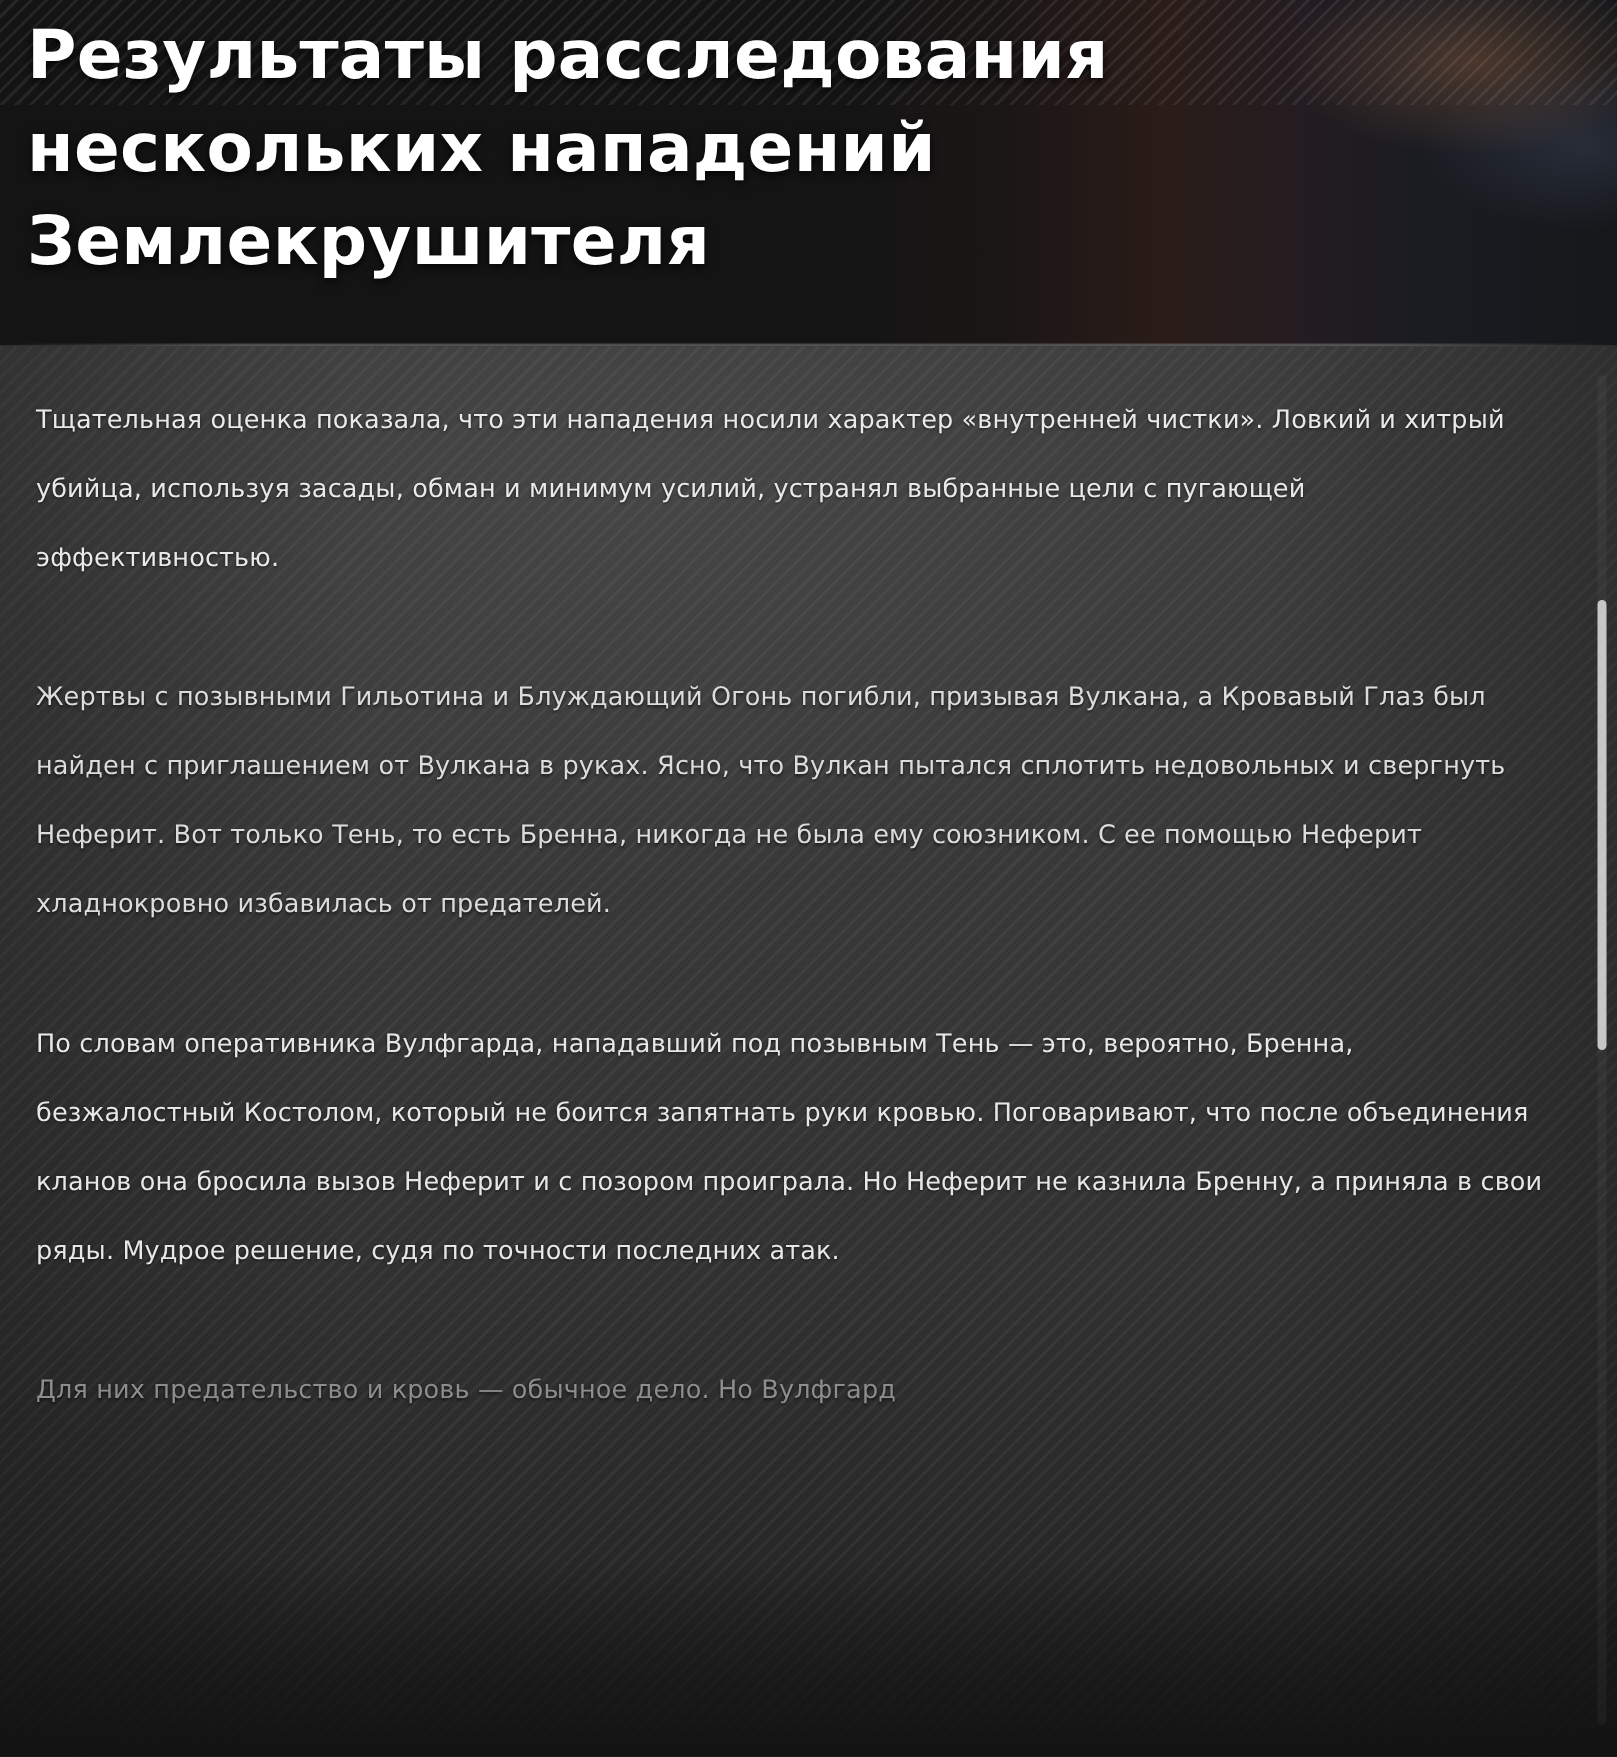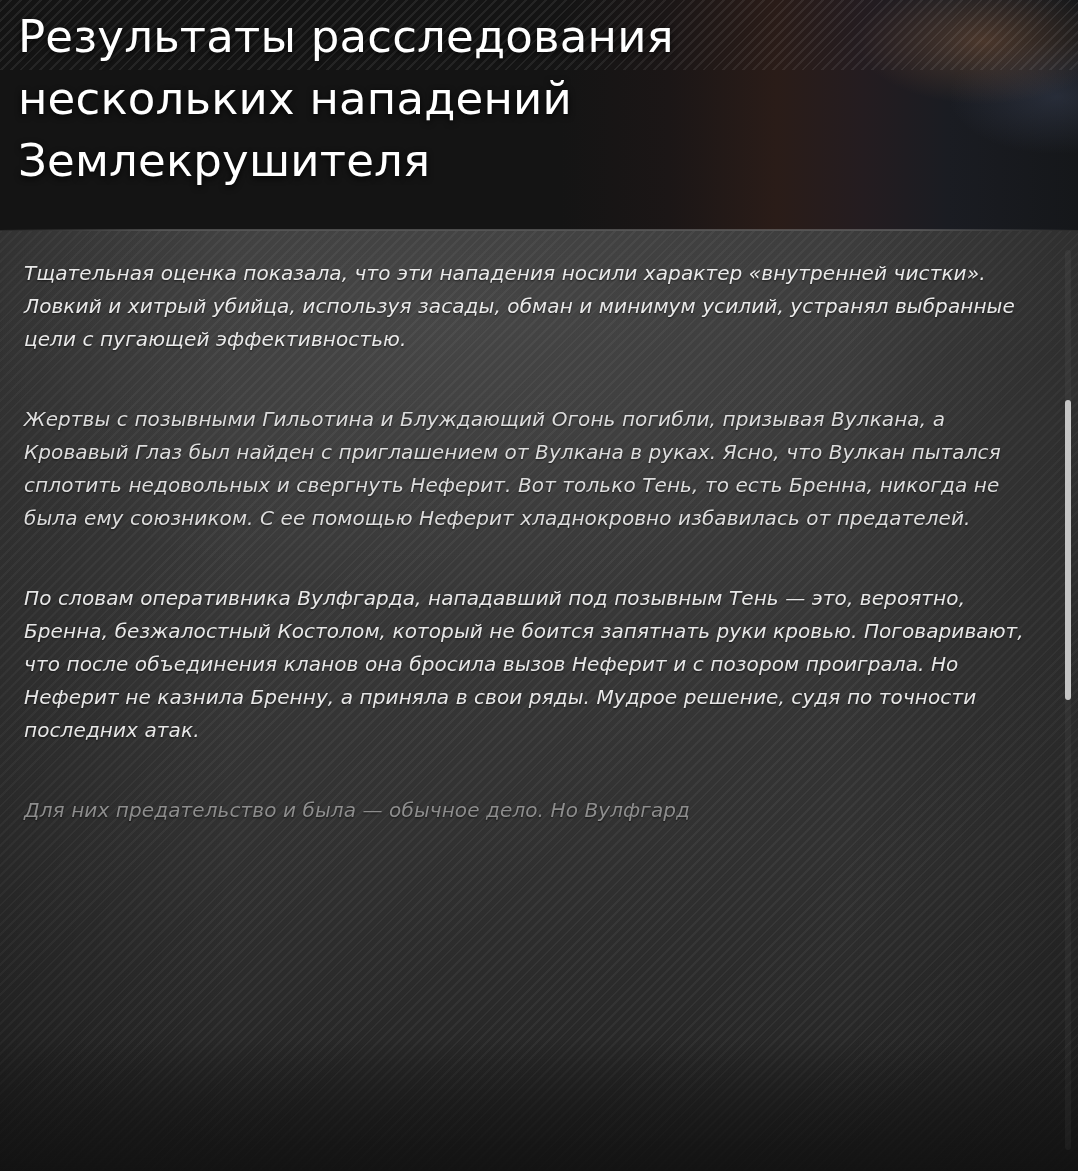--- a/index.html
+++ b/index.html
@@ -79,21 +79,21 @@
     );
   }
   .title {
     position: absolute;
     left: 18px;
     top: 6px;
     width: 960px;
     color: #ffffff;
     font-size: 45px;
     line-height: 62px;
-    font-weight: 400;
+    font-weight: 700;
     letter-spacing: 0.2px;
     text-shadow: 0 2px 6px rgba(0,0,0,0.85);
     white-space: pre-line;
   }
   .header-rule {
     position: absolute;
     left: 0;
     top: 229px;
     width: 1078px;
     height: 2px;
@@ -130,26 +130,25 @@
   .content {
     position: absolute;
     left: 24px;
     top: 26px;
     width: 1012px;
     height: 914px;
   }
 
   .para {
     color: #e9e9e9;
-    font-size: 20px;
-    line-height: 33px;
+    font-size: 17px;
+    line-height: 46px;
     margin: 0 0 47px 0;
     text-shadow: 0 1px 2px rgba(0,0,0,0.6);
     letter-spacing: 0.1px;
-    font-style: italic;
   }
   .para.p2 { color: #e7e7e7; }
   .para.p3 { color: #dcdcdc; }
   .para.p4 {
     color: #8d8d8d;
     margin-bottom: 0;
   }
 
   
   .bottom-fade {
@@ -197,21 +196,21 @@
   <div class="header-rule"></div>
 
   <div class="panel">
     <div class="hatch"></div>
     <div class="panel-sheen"></div>
 
     <div class="content">
       <p class="para p1">Тщательная оценка показала, что эти нападения носили характер «внутренней чистки». Ловкий и хитрый убийца, используя засады, обман и минимум усилий, устранял выбранные цели с пугающей эффективностью.</p>
       <p class="para p3">Жертвы с позывными Гильотина и Блуждающий Огонь погибли, призывая Вулкана, а Кровавый Глаз был найден с приглашением от Вулкана в руках. Ясно, что Вулкан пытался сплотить недовольных и свергнуть Неферит. Вот только Тень, то есть Бренна, никогда не была ему союзником. С ее помощью Неферит хладнокровно избавилась от предателей.</p>
       <p class="para p2">По словам оперативника Вулфгарда, нападавший под позывным Тень — это, вероятно, Бренна, безжалостный Костолом, который не боится запятнать руки кровью. Поговаривают, что после объединения кланов она бросила вызов Неферит и с позором проиграла. Но Неферит не казнила Бренну, а приняла в свои ряды. Мудрое решение, судя по точности последних атак.</p>
-      <p class="para p4">Для них предательство и была — обычное дело. Но Вулфгард</p>
+      <p class="para p4">Для них предательство и кровь — обычное дело. Но Вулфгард</p>
     </div>
 
     <div class="bottom-fade"></div>
   </div>
 
   <div class="scroll-track"></div>
   <div class="scroll-thumb"></div>
 
 </div>
 

